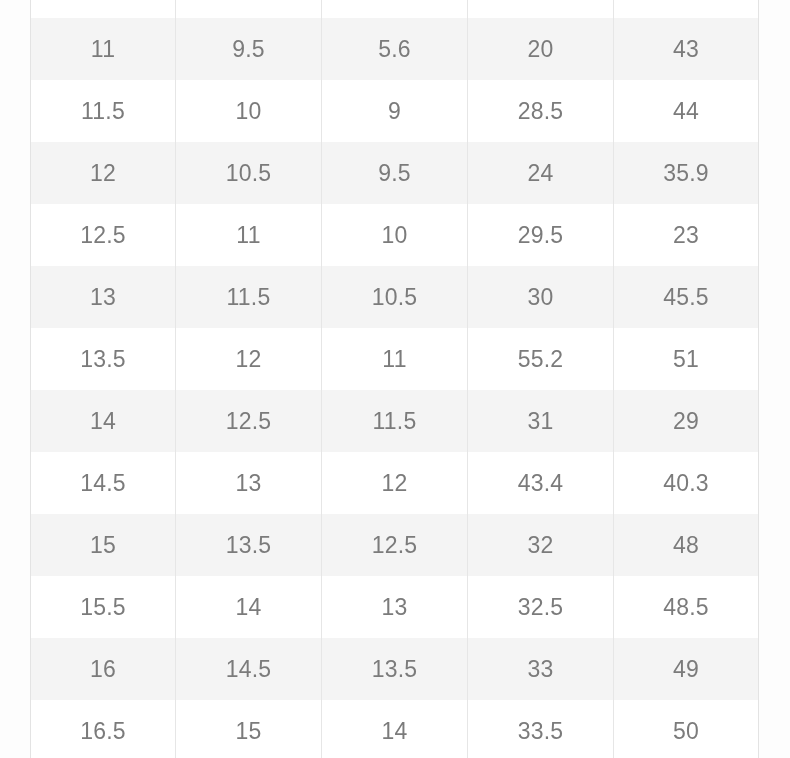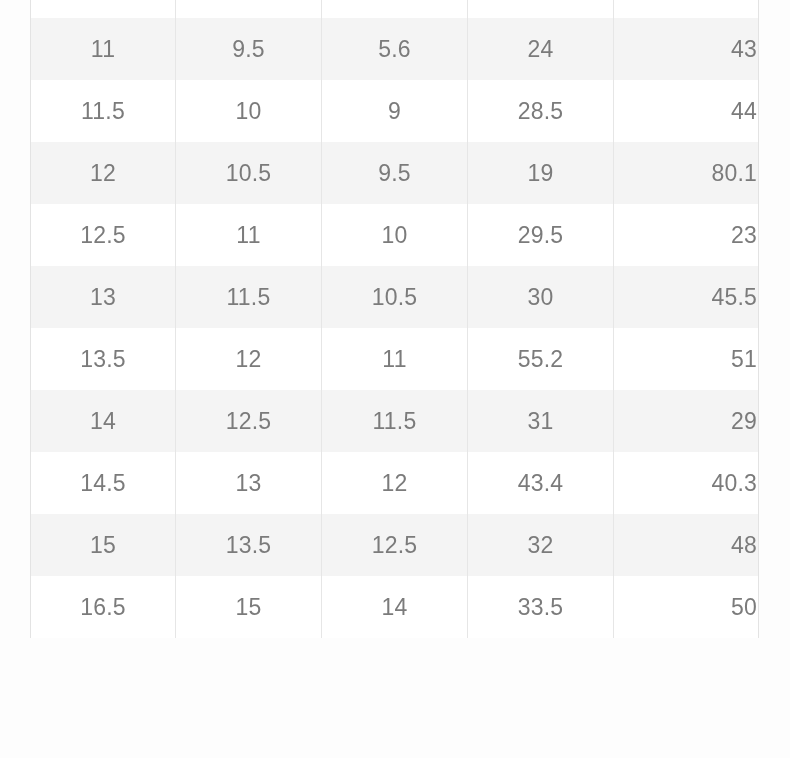--- a/index.html
+++ b/index.html
@@ -63,21 +63,20 @@
     font-family: "Liberation Sans Narrow", "Liberation Sans", sans-serif;
     font-stretch: condensed;
     white-space: nowrap;
   }
 
   table.size-table td:first-child {
     border-left: 1px solid #e3e3e3;
   }
   table.size-table td:last-child {
     border-right: 1px solid #e3e3e3;
-    text-align: right;
   }
 
   table.size-table tr.row-odd td {
     background: #f4f4f4;
   }
   table.size-table tr.row-even td {
     background: #ffffff;
   }
 </style>
 </head>
@@ -98,36 +97,36 @@
             <td></td>
             <td></td>
             <td></td>
             <td></td>
             <td></td>
           </tr>
           <tr class="row-odd">
             <td>11</td>
             <td>9.5</td>
             <td>5.6</td>
-            <td>24</td>
+            <td>20</td>
             <td>43</td>
           </tr>
           <tr class="row-even">
             <td>11.5</td>
             <td>10</td>
             <td>9</td>
             <td>28.5</td>
             <td>44</td>
           </tr>
           <tr class="row-odd">
             <td>12</td>
             <td>10.5</td>
             <td>9.5</td>
-            <td>19</td>
-            <td>80.1</td>
+            <td>24</td>
+            <td>35.9</td>
           </tr>
           <tr class="row-even">
             <td>12.5</td>
             <td>11</td>
             <td>10</td>
             <td>29.5</td>
             <td>23</td>
           </tr>
           <tr class="row-odd">
             <td>13</td>
@@ -158,20 +157,34 @@
             <td>40.3</td>
           </tr>
           <tr class="row-odd">
             <td>15</td>
             <td>13.5</td>
             <td>12.5</td>
             <td>32</td>
             <td>48</td>
           </tr>
           <tr class="row-even">
+            <td>15.5</td>
+            <td>14</td>
+            <td>13</td>
+            <td>32.5</td>
+            <td>48.5</td>
+          </tr>
+          <tr class="row-odd">
+            <td>16</td>
+            <td>14.5</td>
+            <td>13.5</td>
+            <td>33</td>
+            <td>49</td>
+          </tr>
+          <tr class="row-even">
             <td>16.5</td>
             <td>15</td>
             <td>14</td>
             <td>33.5</td>
             <td>50</td>
           </tr>
         </tbody>
     </table>
   </div>
 </div>

